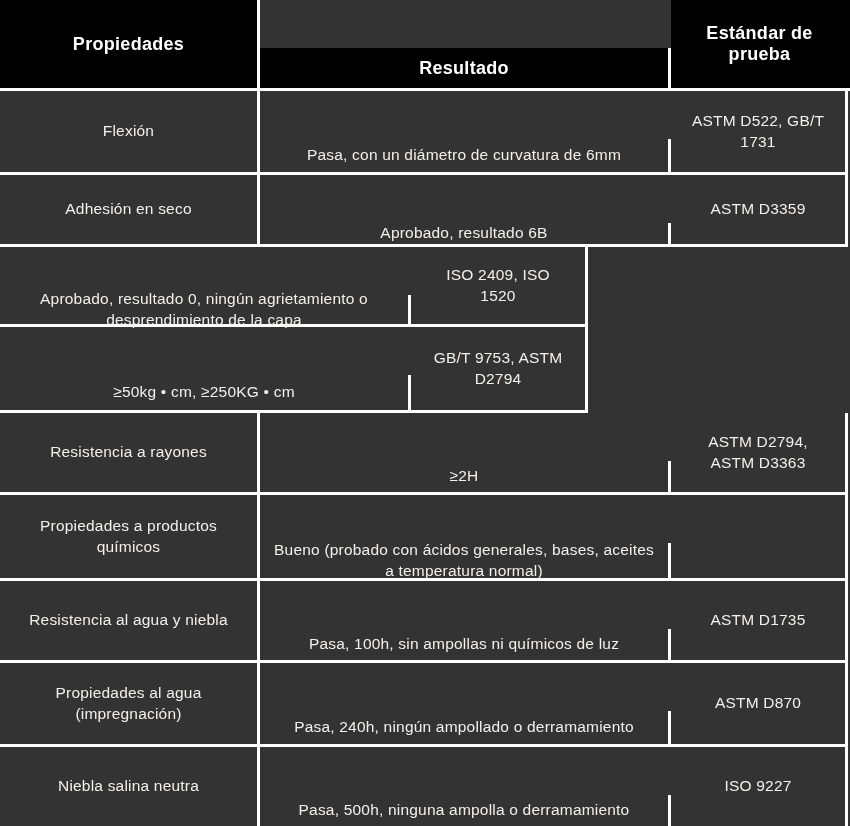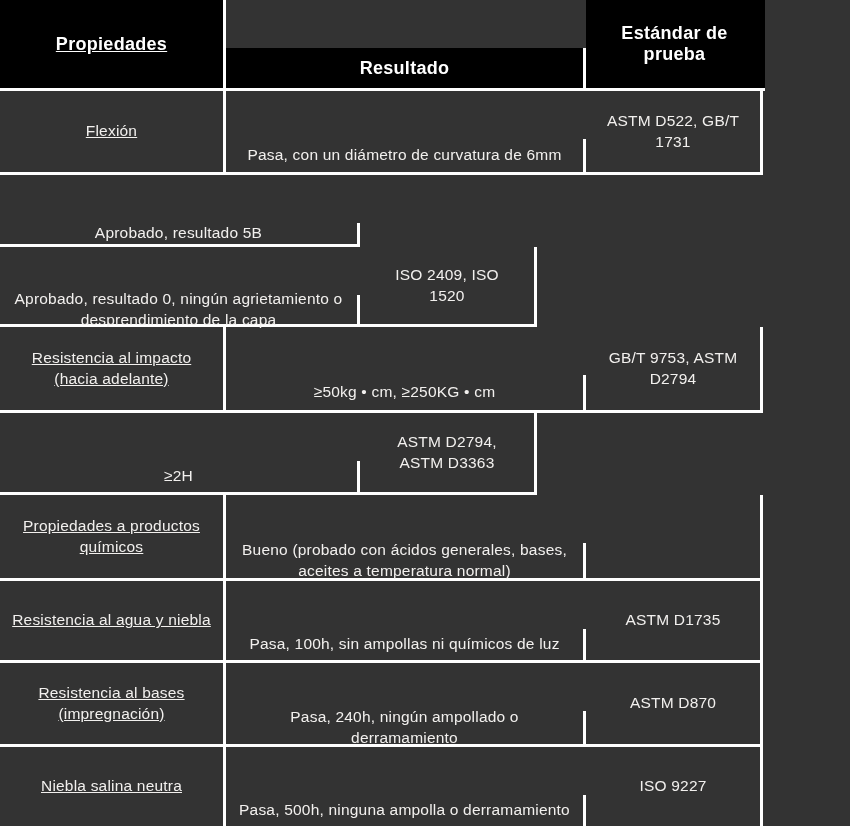--- a/index.html
+++ b/index.html
@@ -30,22 +30,22 @@
     align-items: center;
     justify-content: center;
     text-align: center;
     font-size: 15.5px;
     line-height: 1.3;
     letter-spacing: 0.2px;
     border-right: 3px solid var(--border, #ffffff);
     border-bottom: 3px solid var(--border, #ffffff);
     padding: 4px 12px;
   }
-  .col-prop     { width: 226px; text-decoration: underline; }
-  .col-result   { width: 360px; margin-top: 48px; }
+  .col-prop     { width: 260px; }
+  .col-result   { width: 411px; margin-top: 48px; }
   .col-standard { width: 177px; padding: 4px 16px; }
   .col-sliver   { width: 2px; padding: 0; border-right: none; border-bottom: none; }
 
   .header-row .cell {
     background: var(--header_bg, #000000);
     color: #ffffff;
     font-size: 18px;
     font-weight: 600;
     letter-spacing: 0.3px;
     line-height: 1.15;
@@ -78,59 +78,61 @@
   </div>
 
   <div class="row">
     <div class="cell col-prop">Flexión</div>
     <div class="cell col-result">Pasa, con un diámetro de curvatura de 6mm</div>
     <div class="cell col-standard">ASTM D522, GB/T 1731</div>
     <div class="cell col-sliver"></div>
   </div>
 
   <div class="row">
-    <div class="cell col-result">Aprobado, resultado 5B</div>
+    <div class="cell col-prop">Adhesión en seco</div>
+    <div class="cell col-result">Aprobado, resultado 6B</div>
+    <div class="cell col-standard">ASTM D3359</div>
     <div class="cell col-sliver"></div>
   </div>
 
   <div class="row">
     <div class="cell col-result">Aprobado, resultado 0, ningún agrietamiento o desprendimiento de la capa</div>
     <div class="cell col-standard">ISO 2409, ISO 1520</div>
     <div class="cell col-sliver"></div>
   </div>
 
   <div class="row">
-    <div class="cell col-prop">Resistencia al impacto (hacia adelante)</div>
     <div class="cell col-result">≥50kg • cm, ≥250KG • cm</div>
     <div class="cell col-standard">GB/T 9753, ASTM D2794</div>
     <div class="cell col-sliver"></div>
   </div>
 
   <div class="row">
+    <div class="cell col-prop">Resistencia a rayones</div>
     <div class="cell col-result">≥2H</div>
     <div class="cell col-standard">ASTM D2794, ASTM D3363</div>
     <div class="cell col-sliver"></div>
   </div>
 
   <div class="row">
     <div class="cell col-prop">Propiedades a productos químicos</div>
     <div class="cell col-result">Bueno (probado con ácidos generales, bases, aceites a temperatura normal)</div>
     <div class="cell col-standard"></div>
     <div class="cell col-sliver"></div>
   </div>
 
   <div class="row">
     <div class="cell col-prop">Resistencia al agua y niebla</div>
     <div class="cell col-result">Pasa, 100h, sin ampollas ni químicos de luz</div>
     <div class="cell col-standard">ASTM D1735</div>
     <div class="cell col-sliver"></div>
   </div>
 
   <div class="row">
-    <div class="cell col-prop">Resistencia al bases (impregnación)</div>
+    <div class="cell col-prop">Propiedades al agua (impregnación)</div>
     <div class="cell col-result">Pasa, 240h, ningún ampollado o derramamiento</div>
     <div class="cell col-standard">ASTM D870</div>
     <div class="cell col-sliver"></div>
   </div>
 
   <div class="row">
     <div class="cell col-prop">Niebla salina neutra</div>
     <div class="cell col-result">Pasa, 500h, ninguna ampolla o derramamiento</div>
     <div class="cell col-standard">ISO 9227</div>
     <div class="cell col-sliver"></div>

